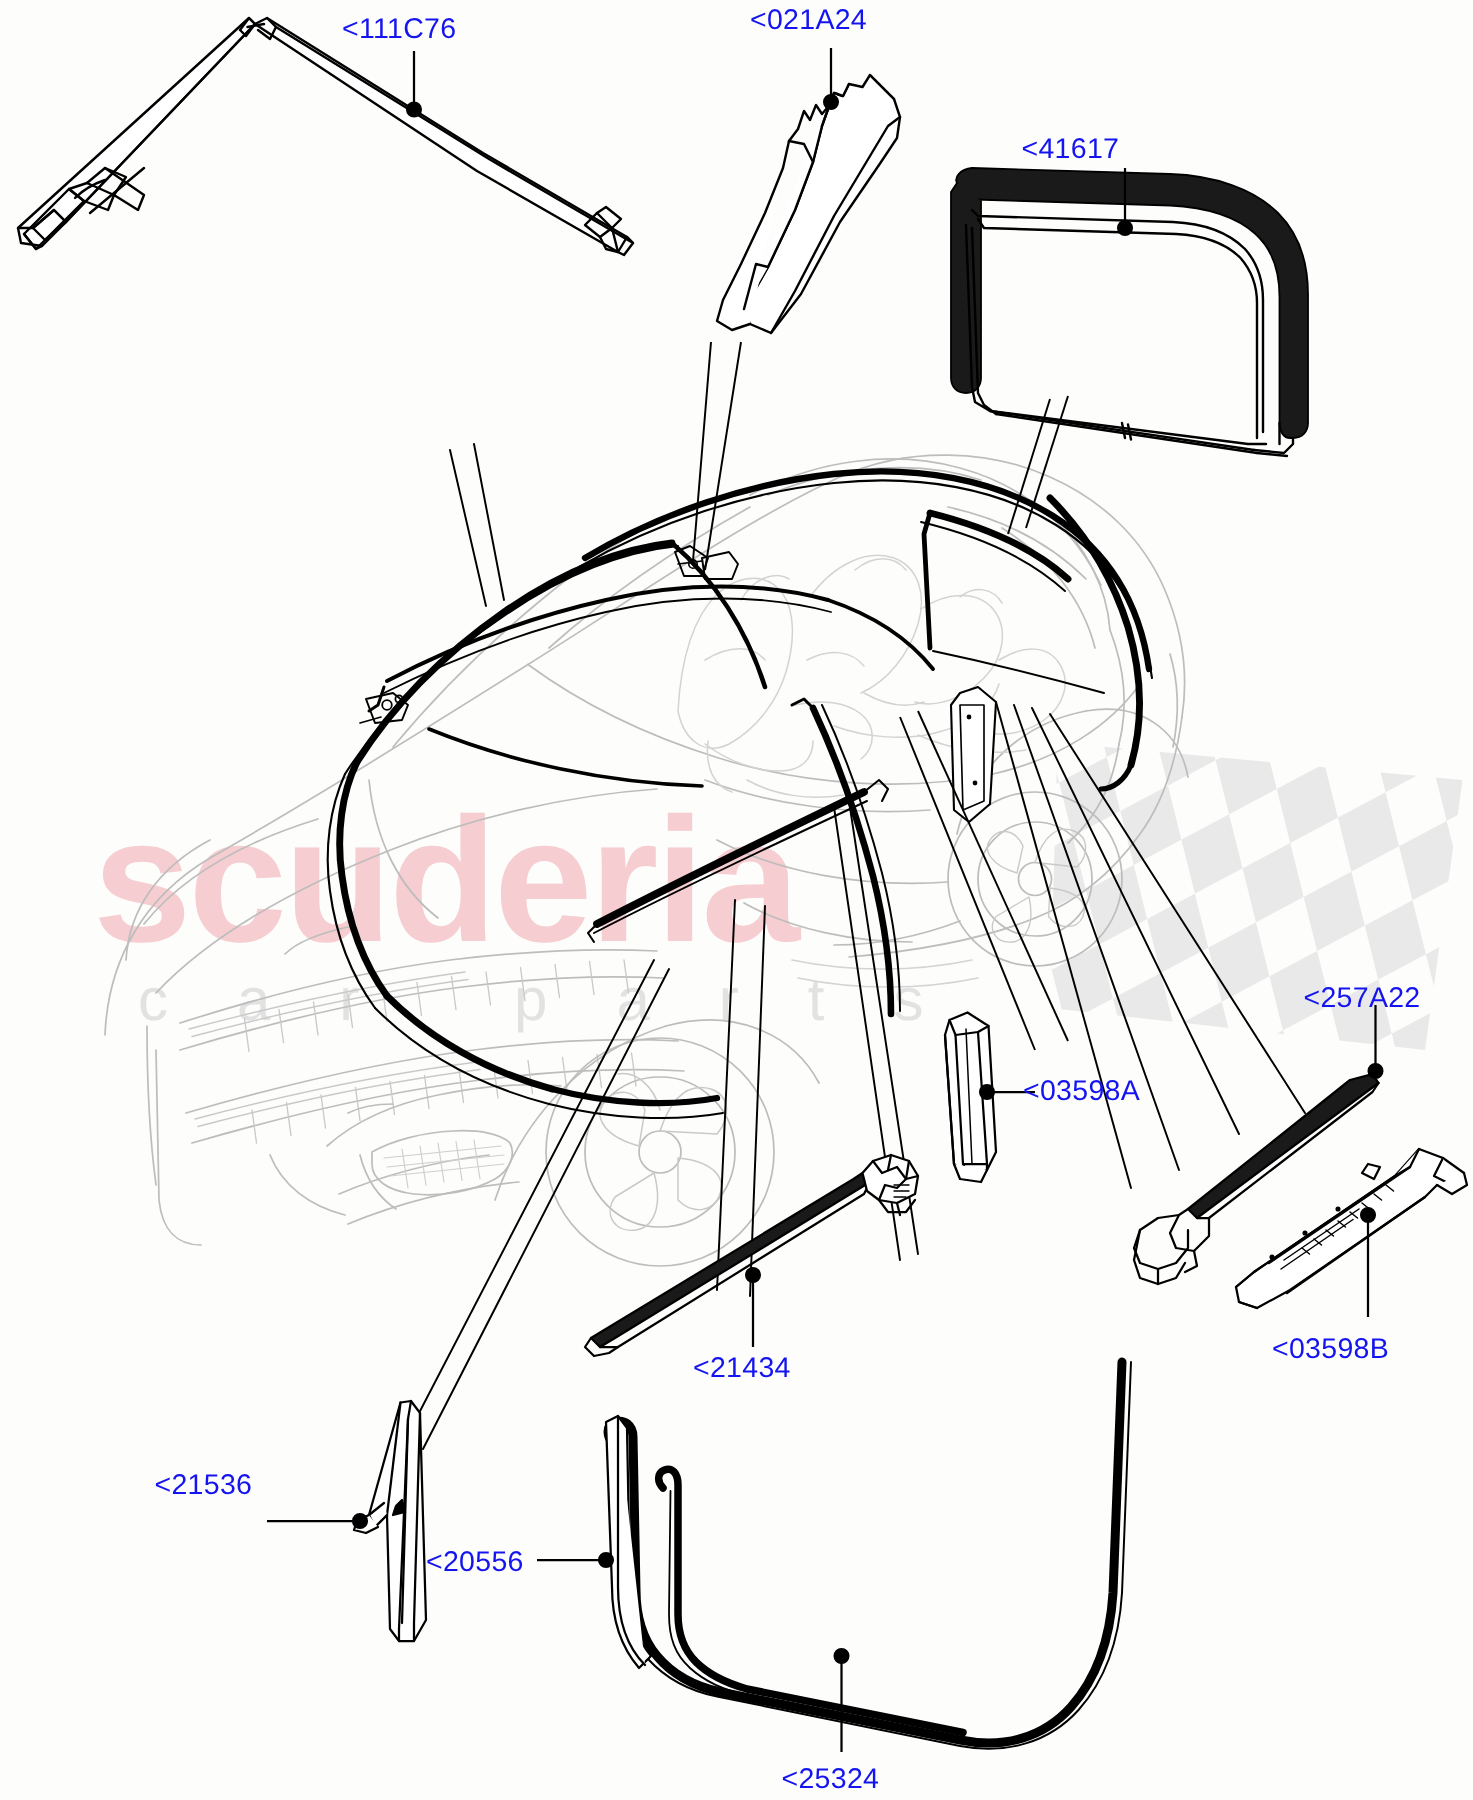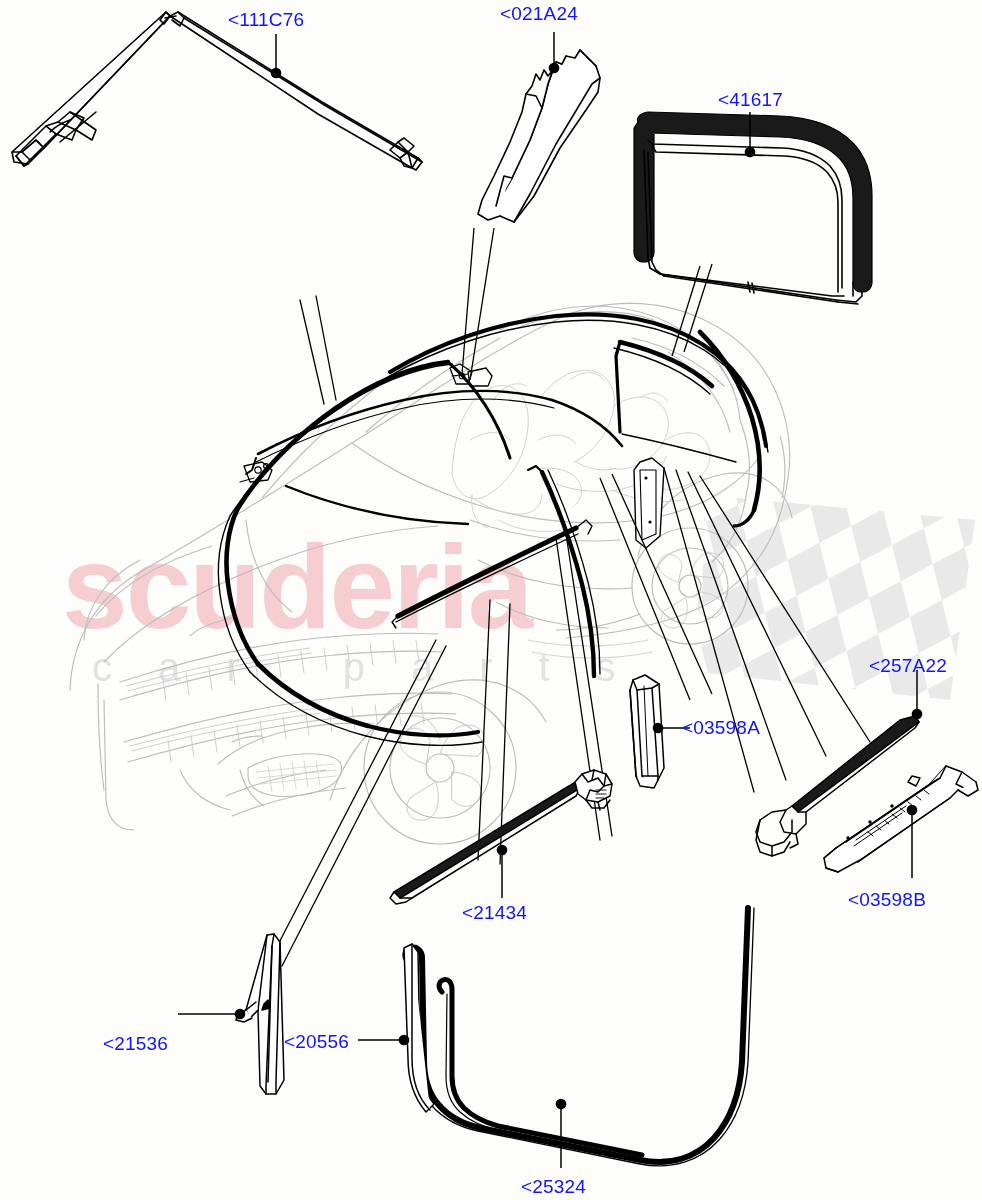--- a/index.html
+++ b/index.html
@@ -506,22 +506,22 @@
     </g>
 
     <g stroke="#000" stroke-width="1.3" fill="none">
       <line x1="600" y1="478" x2="690" y2="700"></line>
       <line x1="612" y1="474" x2="712" y2="694"></line>
     </g>
   </svg>
 
   <div class="label" style="left:228px;top:10px">&lt;111C76</div>
   <div class="label" style="left:500px;top:4px">&lt;021A24</div>
-  <div class="label" style="left:718px;top:90px">&lt;41617</div>
+  <div class="label" style="left:681px;top:90px">&lt;41617</div>
   <div class="label" style="left:869px;top:656px">&lt;257A22</div>
   <div class="label" style="left:682px;top:718px">&lt;03598A</div>
   <div class="label" style="left:848px;top:890px">&lt;03598B</div>
   <div class="label" style="left:462px;top:903px">&lt;21434</div>
-  <div class="label" style="left:103px;top:1034px">&lt;21536</div>
+  <div class="label" style="left:103px;top:981px">&lt;21536</div>
   <div class="label" style="left:284px;top:1032px">&lt;20556</div>
   <div class="label" style="left:521px;top:1177px">&lt;25324</div>
 
 </div>
 
 </body></html>

